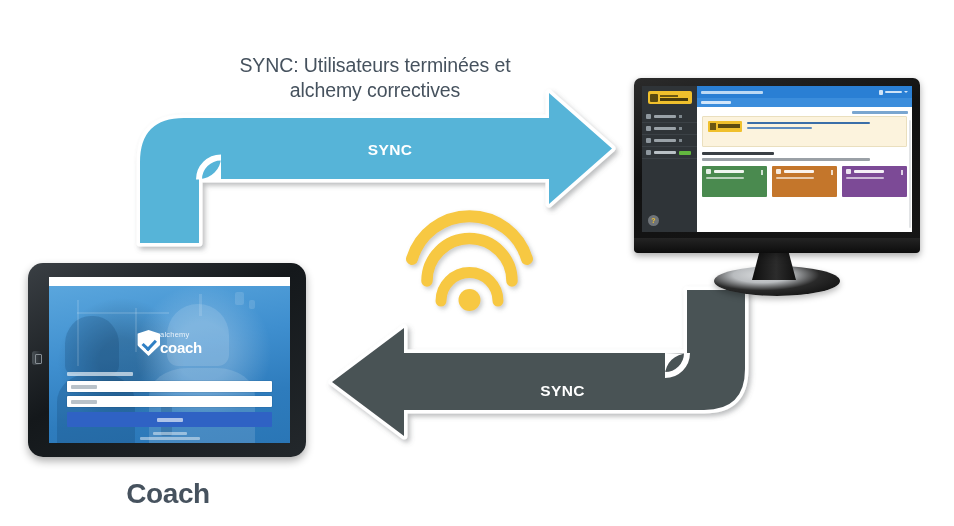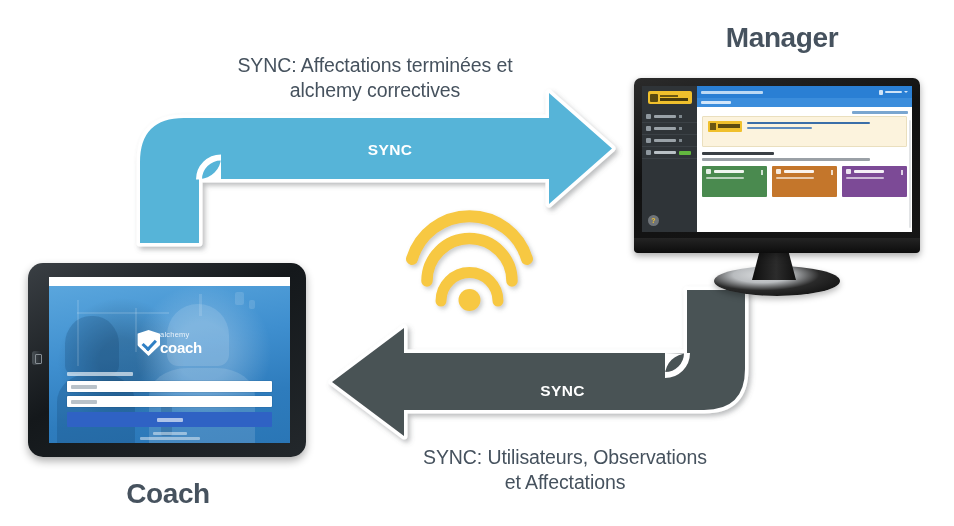--- a/index.html
+++ b/index.html
@@ -275,32 +275,27 @@
 
     <g filter="url(#shw)" fill="none" stroke="#f7c843" stroke-linecap="round">
       <path d="M 412 259 A 60 60 0 0 1 527 259" stroke-width="12"></path>
       <path d="M 427 281 A 42 42 0 0 1 512 281" stroke-width="11.5"></path>
       <path d="M 441 301 A 25 25 0 0 1 498 301" stroke-width="11"></path>
       <circle cx="469.5" cy="300" r="11" fill="#f7c843" stroke="none"></circle>
     </g>
   </svg>
 
   <div class="caption" style="left:165px;top:53px;width:420px;">
-    <div>SYNC: Affectations terminées et</div>
+    <div>SYNC: Utilisateurs terminées et</div>
     <div>alchemy correctives</div>
   </div>
   <div class="arrow-label" style="left:285px;top:141px;width:210px;">SYNC</div>
 
   <div class="arrow-label" style="left:460px;top:382px;width:205px;">SYNC</div>
-  <div class="caption" style="left:355px;top:445px;width:420px;">
-    <div>SYNC: Utilisateurs, Observations</div>
-    <div>et Affectations</div>
-  </div>
-
-  <div class="device-title" style="left:672px;top:22px;width:220px;">Manager</div>
+
   <div class="device-title" style="left:63px;top:478px;width:210px;">Coach</div>
 
   <div id="monitor">
     <div class="mon-base"></div>
     <div class="mon-neck"></div>
     <div class="mon-bezel"></div>
     <div class="mon-chin"></div>
 
     <div class="mon-screen">
       <div class="dash">

